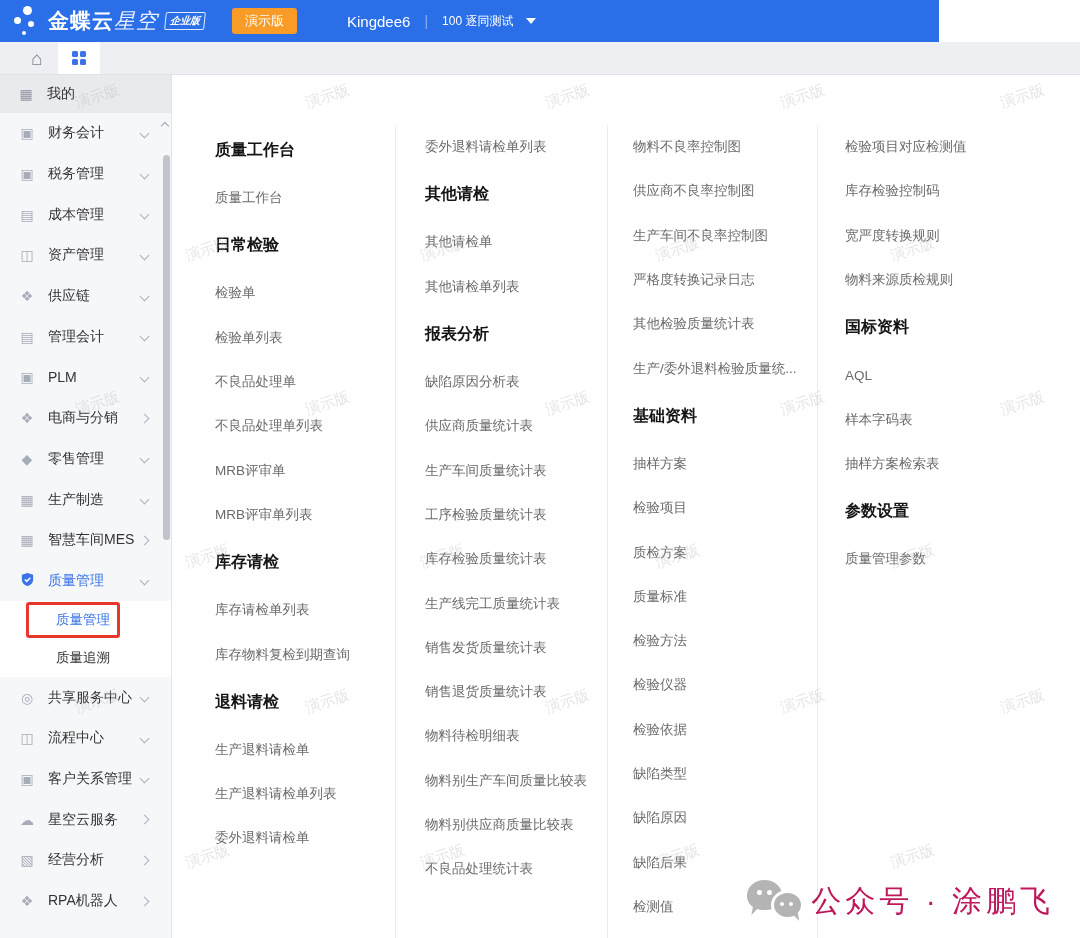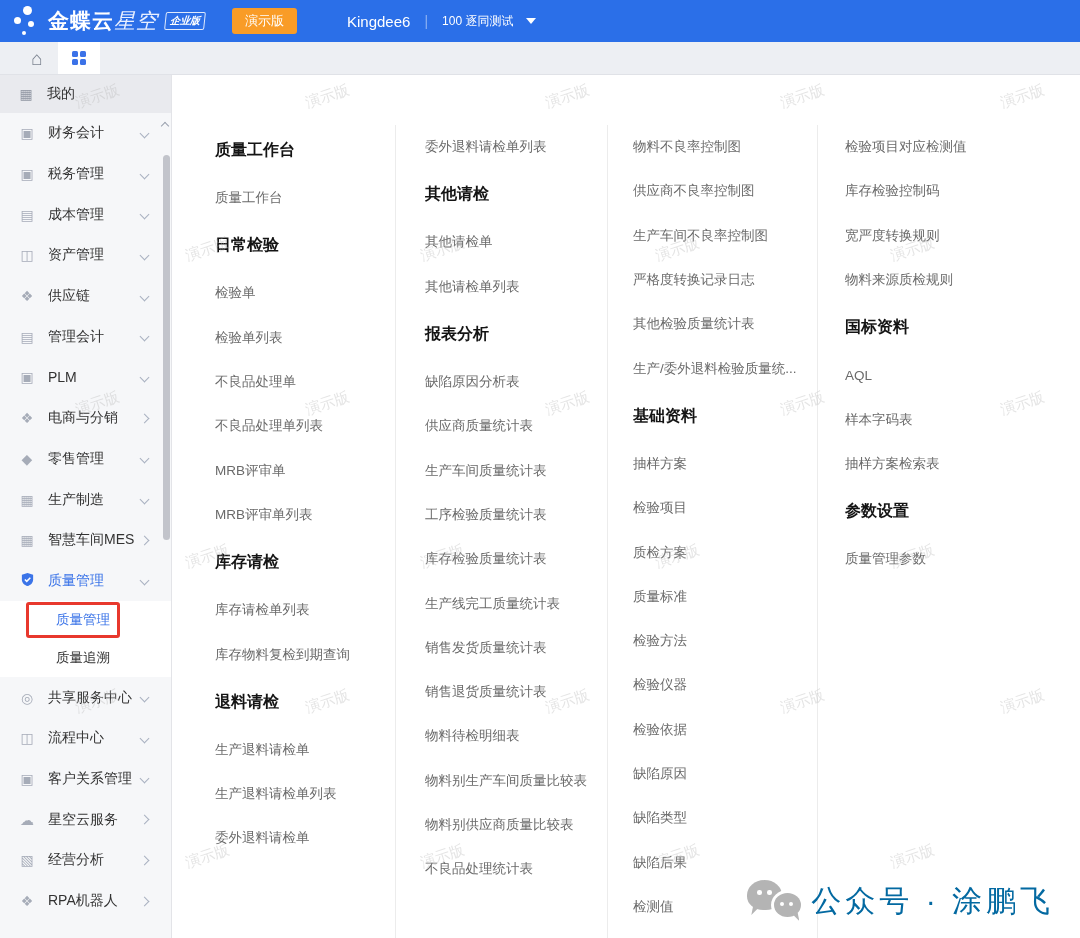--- a/index.html
+++ b/index.html
@@ -1,21 +1,21 @@
 <!DOCTYPE html>
 <html><head>
 <meta charset="utf-8">
 <style>
   * { margin:0; padding:0; box-sizing:border-box; }
   html,body { width:1080px; height:938px; overflow:hidden; background:#fff;
     font-family:"Liberation Sans","DejaVu Sans",sans-serif; }
   #app { position:relative; width:1080px; height:938px; background:#fff; overflow:hidden; }
 
   
-  .topbar { position:absolute; left:0; top:0; width:1080px; height:42px; background:#2b6fe8;
+  .topbar { position:absolute; left:0; top:0; width:939px; height:42px; background:#2b6fe8;
     display:flex; align-items:center; padding-left:13px; color:#fff; }
   .logo-dots { position:relative; width:26px; height:34px; margin-right:9px; flex:none; }
   .logo-dots i { position:absolute; background:#fff; border-radius:50%; display:block; }
   .logo-dots i:nth-child(1){ width:9px; height:9px; left:10px; top:2px; }
   .logo-dots i:nth-child(2){ width:7px; height:7px; left:1px; top:13px; }
   .logo-dots i:nth-child(3){ width:6px; height:6px; left:15px; top:17px; }
   .logo-dots i:nth-child(4){ width:4px; height:4px; left:9px; top:27px; }
   .logo-bold { font-size:21px; font-weight:700; letter-spacing:1px; }
   .logo-light { font-size:21px; font-weight:400; font-style:italic; color:#e8efff; letter-spacing:1px; }
   .edition-badge { margin-left:7px; font-size:10px; font-style:italic; font-weight:700;
@@ -80,21 +80,21 @@
   .pub-wm { position:absolute; right:26px; bottom:14px; display:flex; align-items:center; z-index:40; pointer-events:none; }
   .wechat-icon { position:relative; width:60px; height:46px; flex:none; }
   .wechat-icon .b1 { position:absolute; left:0; top:2px; width:35px; height:30px; background:#b4b4b4; border-radius:50% 50% 46% 46%; }
   .wechat-icon .b1:after { content:""; position:absolute; left:4px; bottom:-5px; width:9px; height:9px; background:#b4b4b4;
     clip-path:polygon(0 100%, 100% 0, 20% 0); }
   .wechat-icon .b2 { position:absolute; left:27px; top:15px; width:27px; height:24px; background:#b4b4b4; border-radius:50%;
     box-shadow:0 0 0 3px #ffffff; }
   .wechat-icon .b2:after { content:""; position:absolute; right:2px; bottom:-4px; width:8px; height:8px; background:#b4b4b4;
     clip-path:polygon(100% 100%, 0 0, 80% 0); }
   .wechat-icon .e { position:absolute; width:4.5px; height:4.5px; background:#fff; border-radius:50%; z-index:2; }
-  .pub-text { margin-left:4px; font-size:30px; color:#0369a1; letter-spacing:4px; white-space:nowrap; }
+  .pub-text { margin-left:4px; font-size:30px; color:#be185d; letter-spacing:4px; white-space:nowrap; }
 </style>
 </head>
 <body>
 
 <div id="app">
 
   <div class="topbar">
     <div class="logo-dots">
         <i></i>
         <i></i>
@@ -283,22 +283,22 @@
           <div class="mi">其他检验质量统计表</div>
           <div class="mi">生产/委外退料检验质量统...</div>
           <div class="mh">基础资料</div>
           <div class="mi">抽样方案</div>
           <div class="mi">检验项目</div>
           <div class="mi">质检方案</div>
           <div class="mi">质量标准</div>
           <div class="mi">检验方法</div>
           <div class="mi">检验仪器</div>
           <div class="mi">检验依据</div>
+          <div class="mi">缺陷类型</div>
           <div class="mi">缺陷原因</div>
-          <div class="mi">缺陷类型</div>
           <div class="mi">缺陷后果</div>
           <div class="mi">检测值</div>
         </div>
         <div class="col col4">
           <div class="mi">检验项目对应检测值</div>
           <div class="mi">库存检验控制码</div>
           <div class="mi">宽严度转换规则</div>
           <div class="mi">物料来源质检规则</div>
           <div class="mh">国标资料</div>
           <div class="mi">AQL</div>

